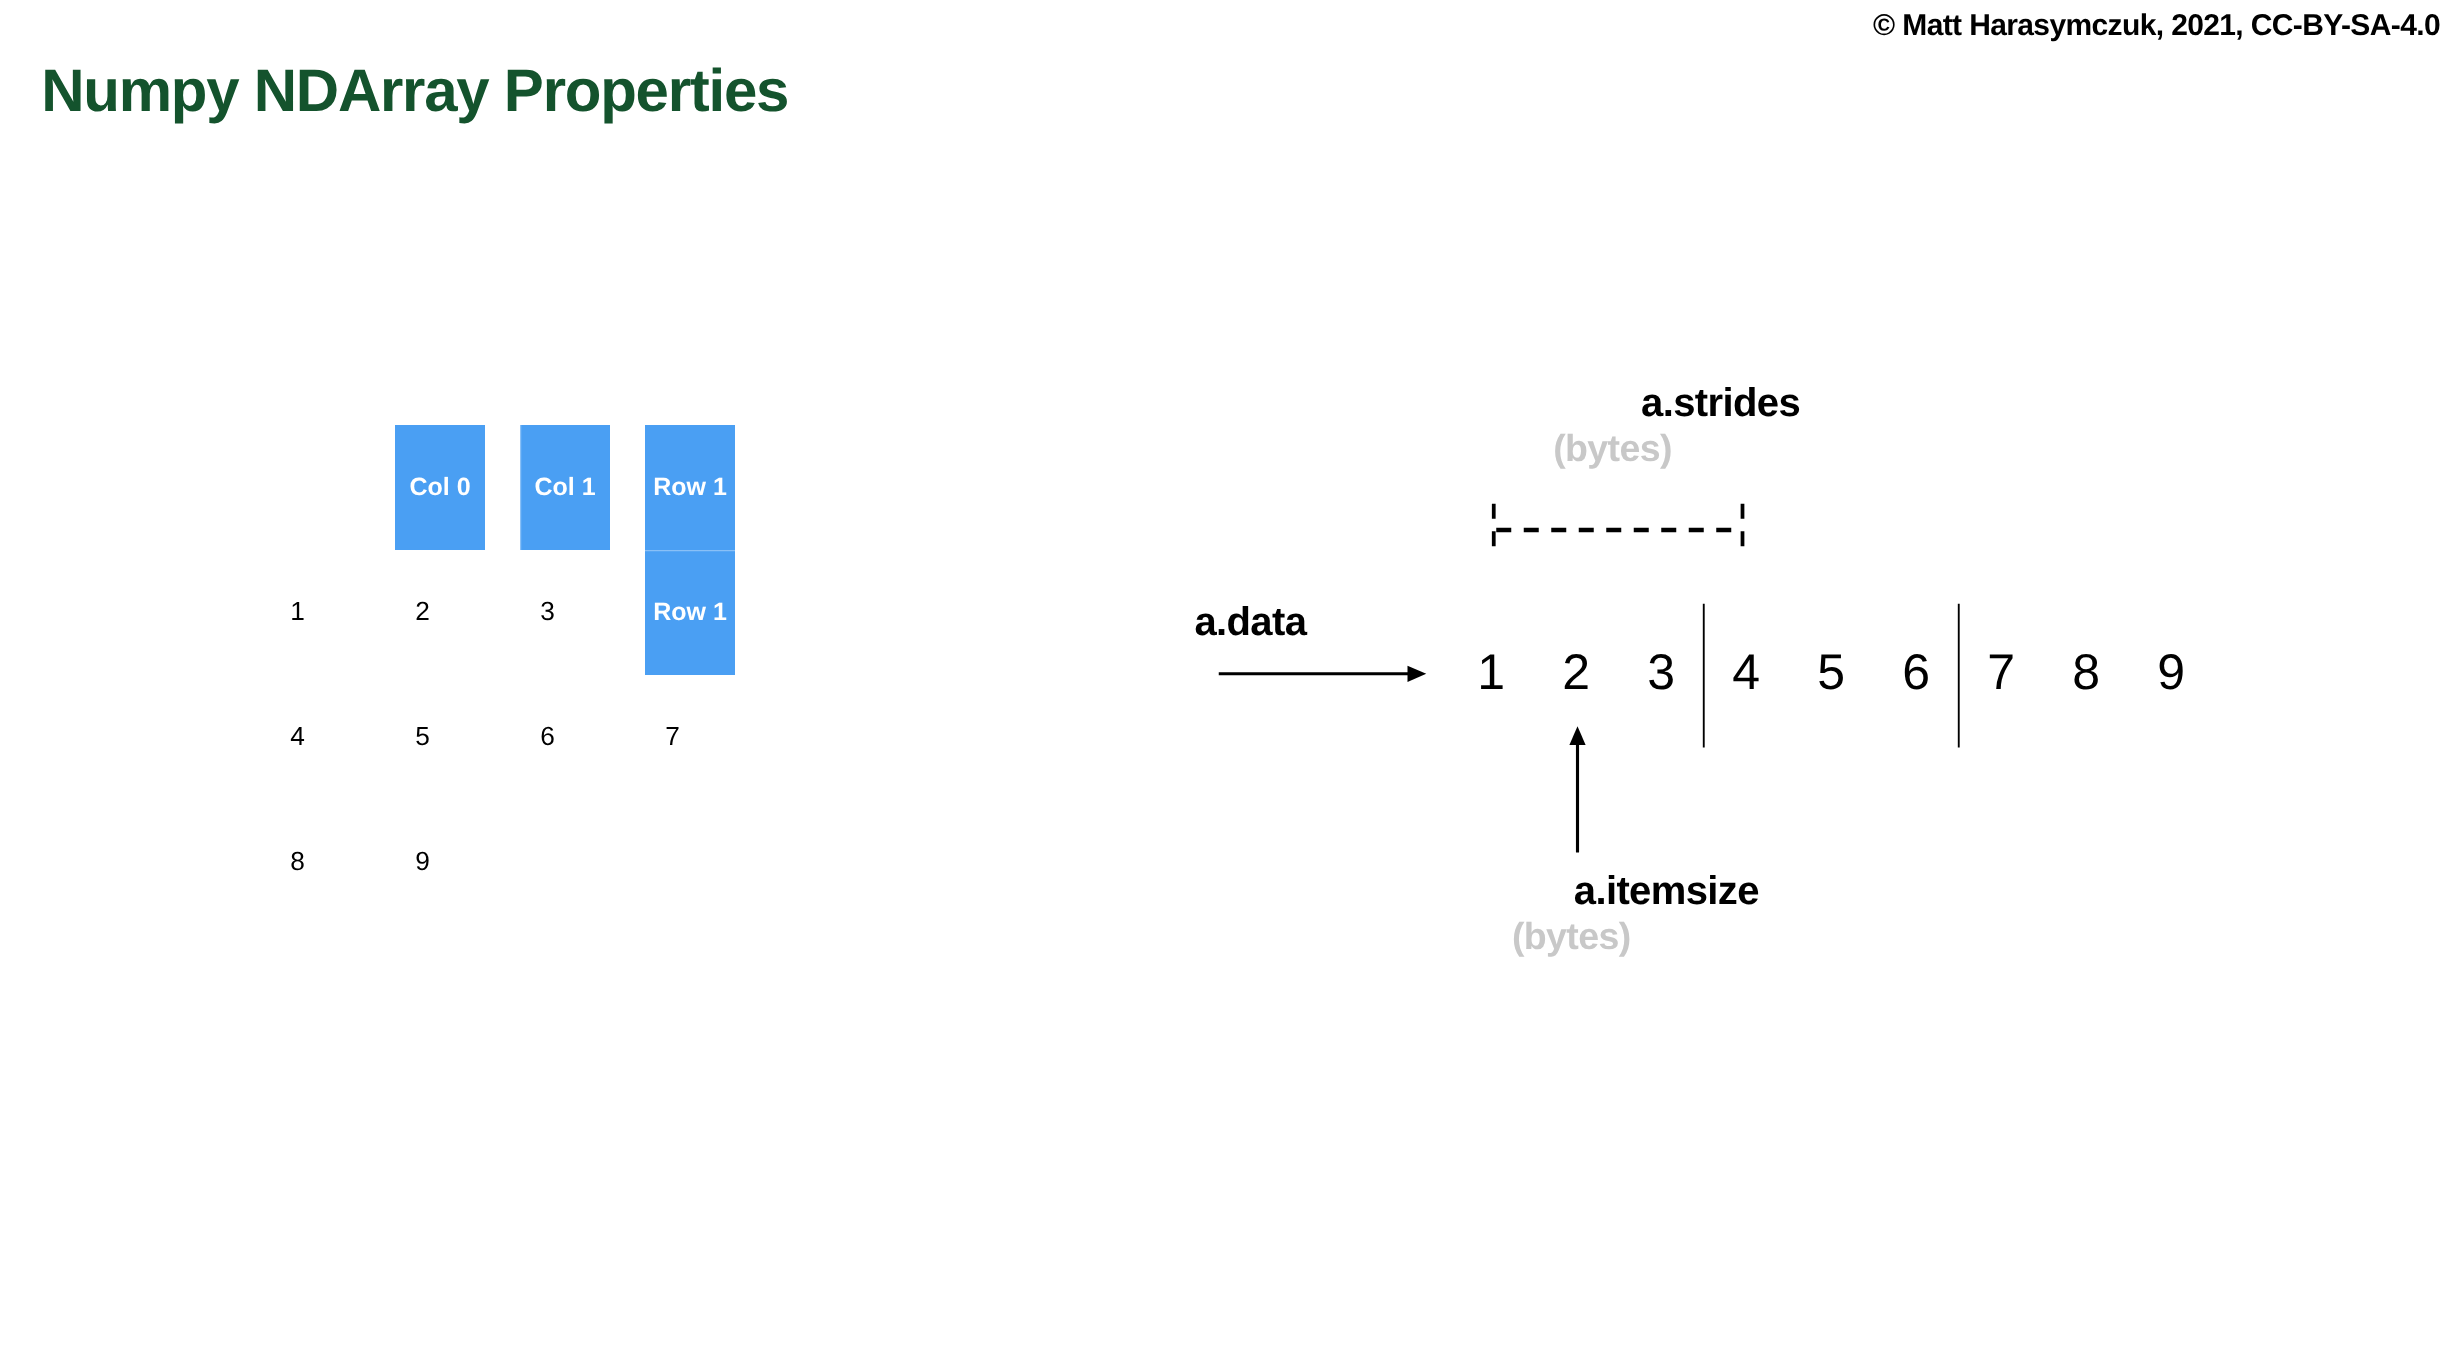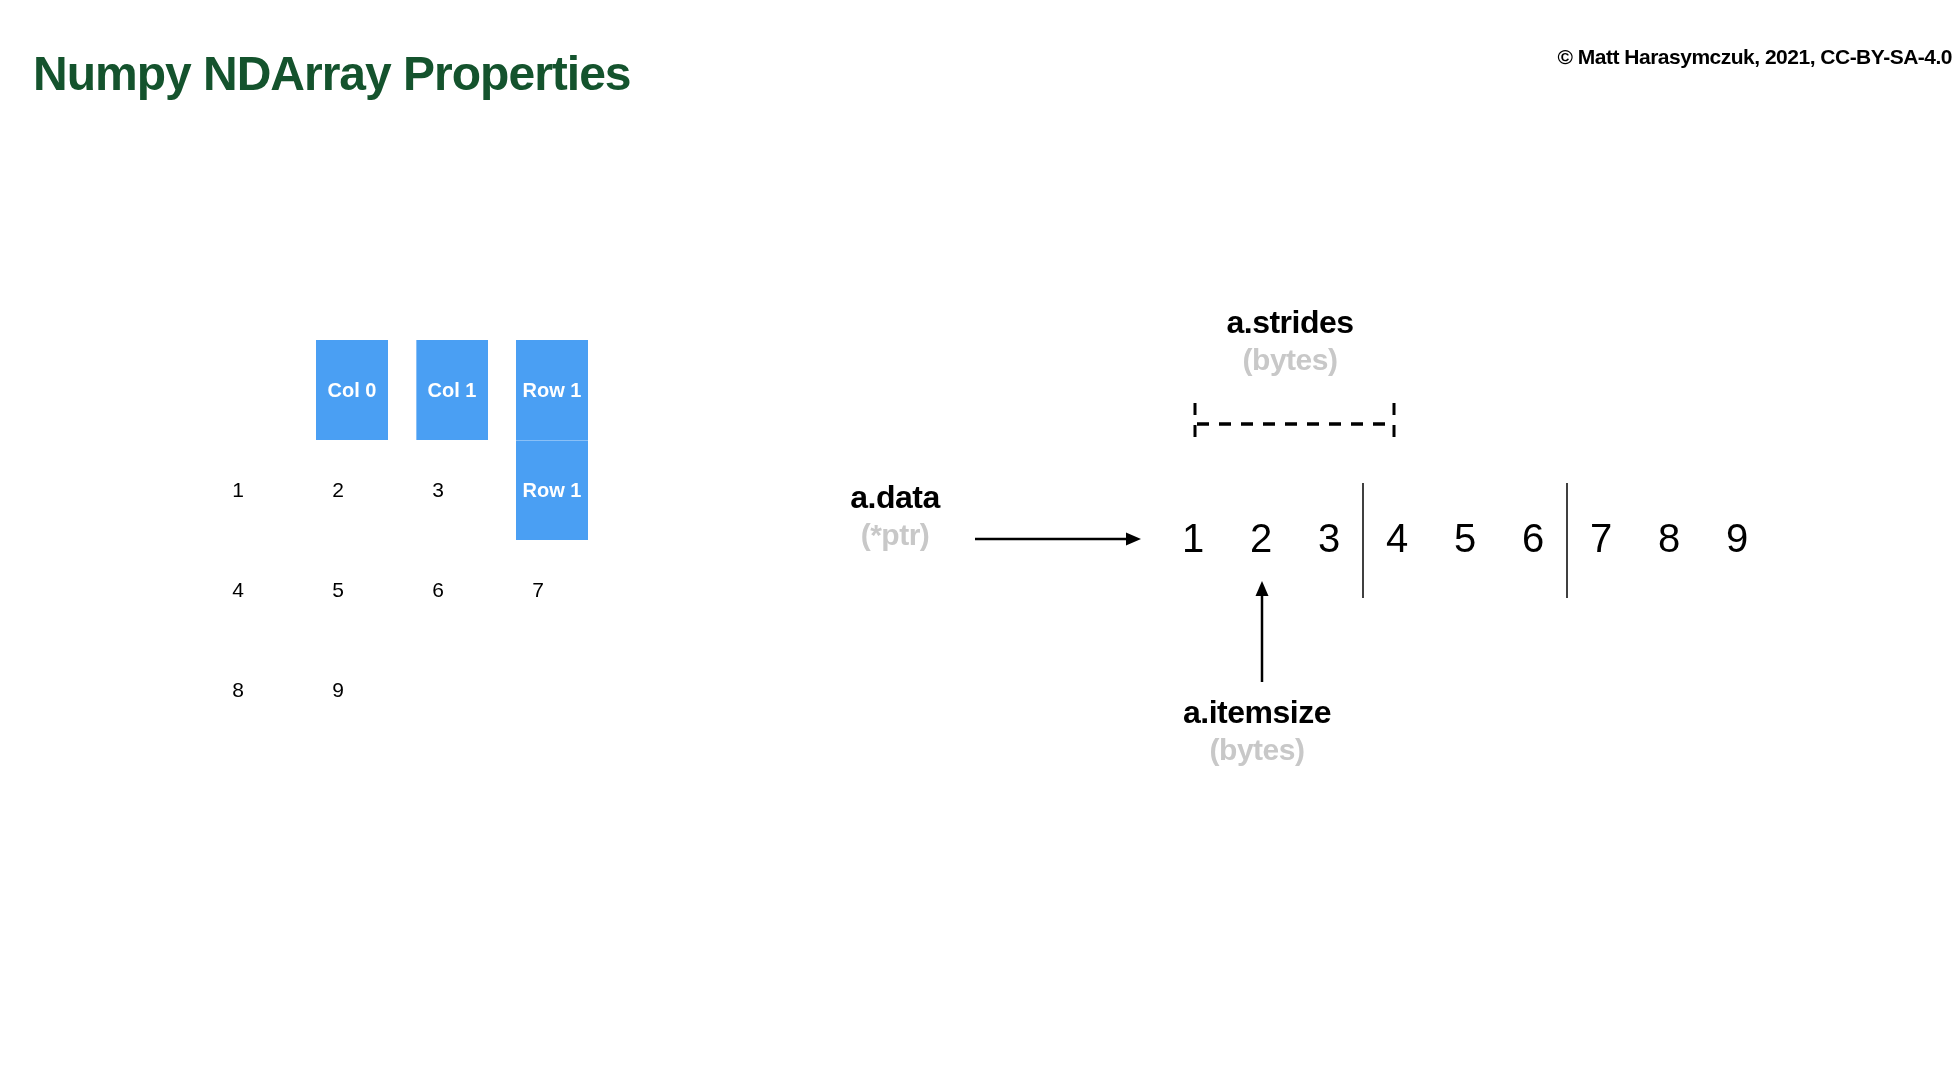--- a/index.html
+++ b/index.html
@@ -25,27 +25,26 @@
     line-height: 48px;
     font-weight: bold;
     letter-spacing: -1px;
     color: #14532d;
     white-space: nowrap;
   }
   .copyright {
     position: absolute;
     right: 8px;
     top: 10px;
-    font-size: 21px;
+    font-size: 24px;
     line-height: 21px;
     font-weight: bold;
     letter-spacing: -0.5px;
     color: #000000;
     white-space: nowrap;
-    margin-top: 36px;
   }
 
   
   .matrix {
     position: absolute;
     left: 188px;
     top: 340px;
     display: grid;
     grid-template-columns: repeat(4, 100px);
     grid-auto-rows: 100px;
@@ -80,20 +79,21 @@
     text-align: center;
     white-space: nowrap;
   }
   .callout .main {
     display: block;
     font-size: 32px;
     line-height: 38px;
     font-weight: bold;
     letter-spacing: -0.5px;
     color: #000000;
+    text-align: right;
   }
   .callout .sub {
     display: block;
     font-size: 30px;
     line-height: 38px;
     font-weight: bold;
     letter-spacing: -0.5px;
     color: var(--muted-gray);
   }
   .callout-strides  { left: 1140px; top: 303px; }
@@ -152,21 +152,20 @@
     <div class="m-cell m-value">9</div>
   </div>
 
   <div class="callout callout-strides">
     <span class="main">a.strides</span>
     <span class="sub">(bytes)</span>
   </div>
 
   <div class="callout callout-data">
     <span class="main">a.data</span>
-    <span class="sub">(*ptr)</span>
   </div>
 
   <div class="callout callout-itemsize">
     <span class="main">a.itemsize</span>
     <span class="sub">(bytes)</span>
   </div>
 
   <div class="memory-row">
     <div class="memory-cell">1</div>
     <div class="memory-cell">2</div>

